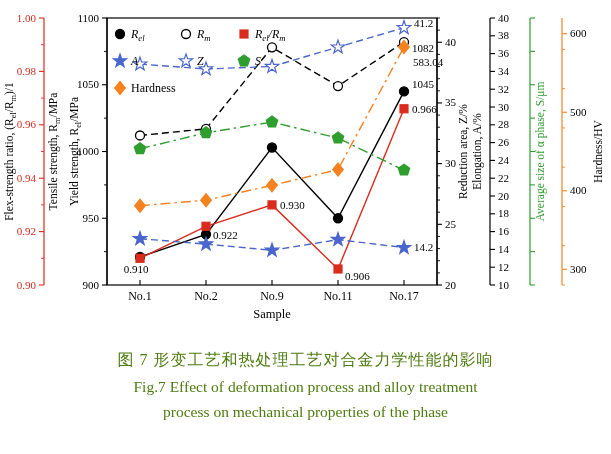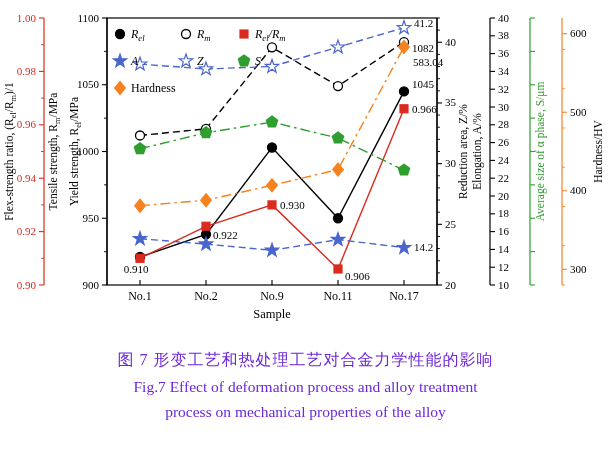--- a/index.html
+++ b/index.html
@@ -1,19 +1,19 @@
 <!DOCTYPE html>
 <html><head>
 <meta charset="utf-8">
 <style>
   html,body{margin:0;padding:0;background:#ffffff;}
   body{width:611px;height:454px;overflow:hidden;}
   .fig{width:611px;}
   svg text{font-family:"Liberation Serif","DejaVu Serif",serif;}
-  .cap{width:611px;text-align:center;font-family:"Liberation Serif","DejaVu Serif",serif;color:#6d28d9;}
+  .cap{width:611px;text-align:center;font-family:"Liberation Serif","DejaVu Serif",serif;color:#4d7c0f;}
   .cap.cn{font-size:16px;margin-top:14px;letter-spacing:1px;}
   .cap.en{font-size:15.5px;margin-top:7px;}
 </style>
 </head>
 <body>
 
 <div class="fig">
   <svg id="chart" width="611" height="332" viewBox="0 0 611 332">
       <rect x="107" y="18" width="330" height="267" fill="none" stroke="#000" stroke-width="1.2"></rect>
       <g>
@@ -263,14 +263,14 @@
           <text x="255" y="65" font-size="12" fill="#000" text-anchor="start" font-style="italic"><tspan dy="0">S</tspan></text>
         </g>
         <g>
           <polygon points="120,81.5 125.3,88 120,94.5 114.7,88" fill="#f5821f" stroke="#f5821f" stroke-width="1.2"></polygon>
           <text x="131" y="92" font-size="12" fill="#000" text-anchor="start"><tspan dy="0">Hardness</tspan></text>
         </g>
       </g>
     </svg>
   <div class="cap cn">图 7  形变工艺和热处理工艺对合金力学性能的影响</div>
   <div class="cap en">Fig.7   Effect of deformation process and alloy treatment</div>
-  <div class="cap en">process on mechanical properties of the alloy</div>
+  <div class="cap en">process on mechanical properties of the phase</div>
 </div>
 
 </body></html>

